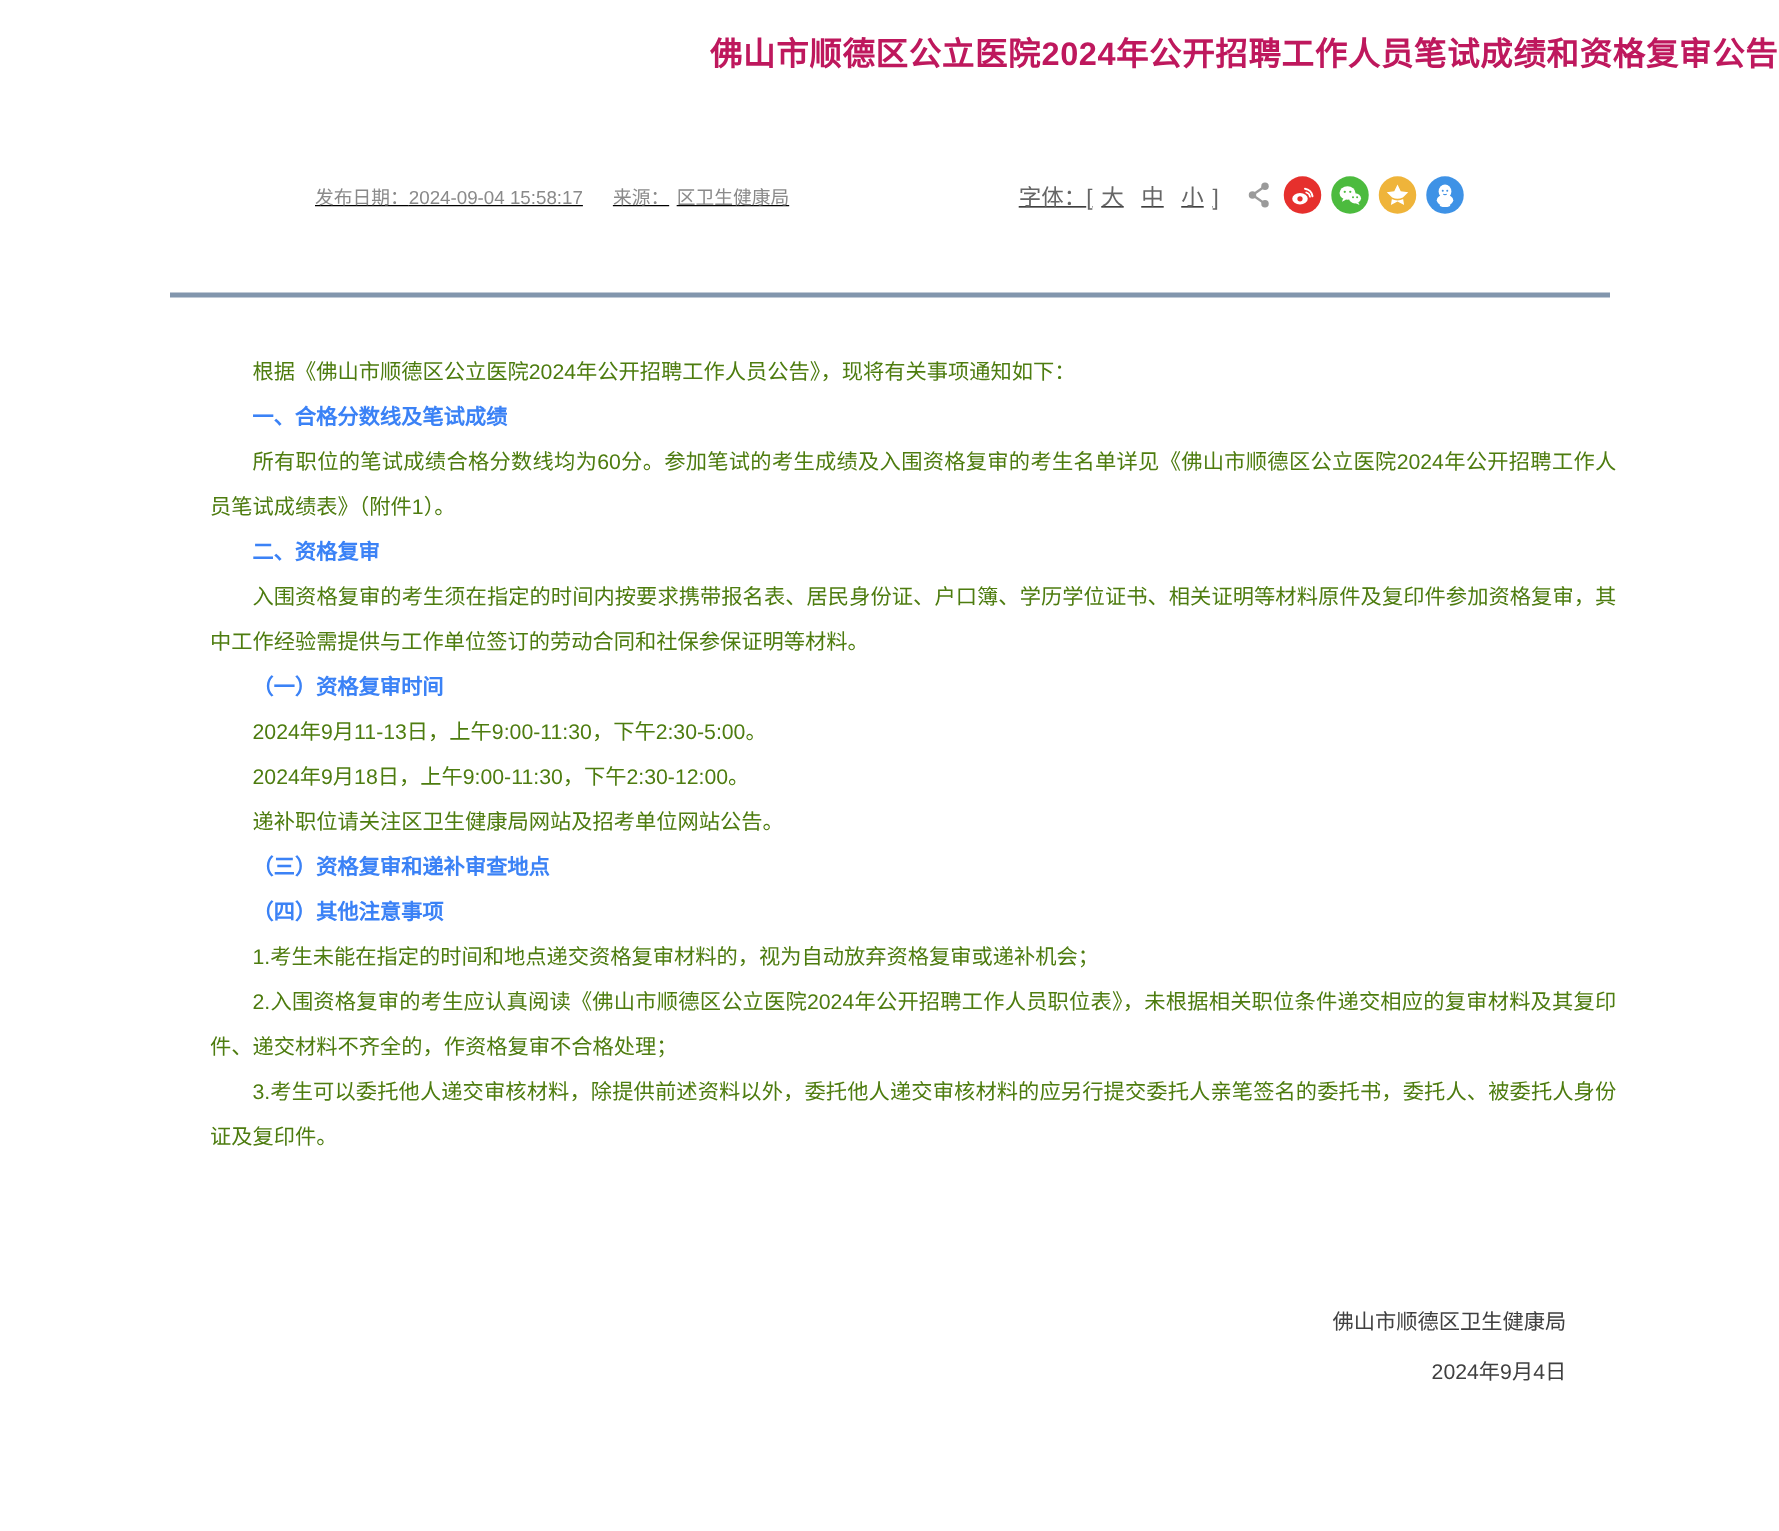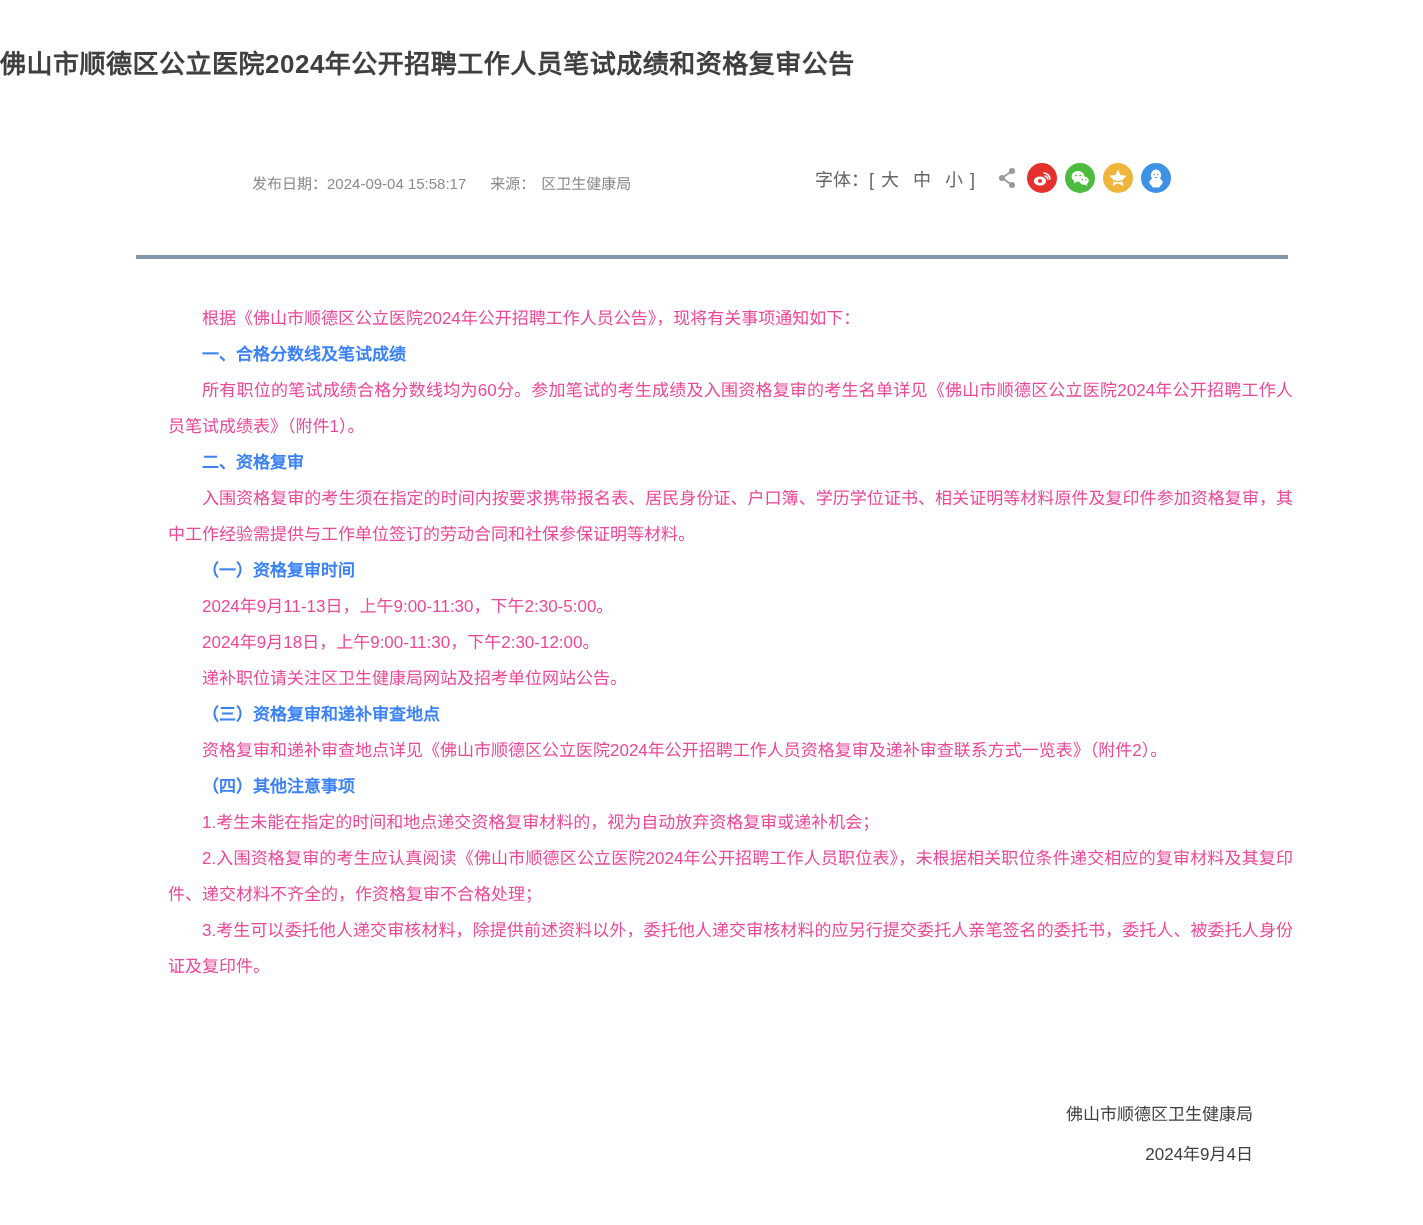--- a/index.html
+++ b/index.html
@@ -7,30 +7,31 @@
     width: 1423px; height: 1225px;
     background: #ffffff;
     overflow: hidden;
     font-family: "Liberation Sans", "DejaVu Sans", sans-serif;
     -webkit-font-smoothing: antialiased;
   }
   .page { width: 1423px; height: 1225px; background: #fff; }
 
   
   .doc-title {
-    margin: 0; padding-top: 45px;
-    text-align: left;
+    margin: 0; padding-top: 24px;
+    text-align: right;
     font-size: 26px; line-height: 38px;
-    font-weight: 700; color: #404040;
+    font-weight: 700; color: #be185d;
     letter-spacing: 0.5px;
   }
   .meta-row {
     margin: 78px 252px 0 252px;
-    display: flex; justify-content: space-between; align-items: flex-end;
+    display: flex; justify-content: space-between; align-items: center;
     height: 32px;
+    text-decoration: underline;
   }
   .meta-left { font-size: 15px; color: #8a8a8a; white-space: nowrap; }
   .meta-left .src-label { margin-left: 24px; }
   .meta-left .src-value { margin-left: 6px; }
   .meta-right { display: flex; align-items: center; }
   .font-ctl { font-size: 18px; color: #666666; white-space: nowrap; }
   .font-ctl .sz { margin: 0 7px; cursor: pointer; }
   .font-ctl .br { color: #666666; }
   .share-glyph { margin-left: 20px; display: inline-flex; cursor: pointer; }
   .soc {
@@ -51,21 +52,21 @@
   }
 
   
   .article { padding: 42px 130px 0 168px; }
   .article p, .article h3 {
     margin: 0;
     font-size: 17px; line-height: 36px;
     text-indent: 2em;
     text-align: justify;
   }
-  .article p  { color: #ec4899; font-weight: 400; }
+  .article p  { color: #4d7c0f; font-weight: 400; }
   .article h3 { color: #3b82f6; font-weight: 700; }
 
   
   .sign {
     margin-top: 110px;
     padding-right: 170px;
     text-align: right;
     font-size: 17px; line-height: 40px;
     color: #404040;
   }
@@ -148,21 +149,20 @@
     <p>根据《佛山市顺德区公立医院2024年公开招聘工作人员公告》，现将有关事项通知如下：</p>
     <h3>一、合格分数线及笔试成绩</h3>
     <p>所有职位的笔试成绩合格分数线均为60分。参加笔试的考生成绩及入围资格复审的考生名单详见《佛山市顺德区公立医院2024年公开招聘工作人员笔试成绩表》（附件1）。</p>
     <h3>二、资格复审</h3>
     <p>入围资格复审的考生须在指定的时间内按要求携带报名表、居民身份证、户口簿、学历学位证书、相关证明等材料原件及复印件参加资格复审，其中工作经验需提供与工作单位签订的劳动合同和社保参保证明等材料。</p>
     <h3>（一）资格复审时间</h3>
     <p>2024年9月11-13日，上午9:00-11:30，下午2:30-5:00。</p>
     <p>2024年9月18日，上午9:00-11:30，下午2:30-12:00。</p>
     <p>递补职位请关注区卫生健康局网站及招考单位网站公告。</p>
     <h3>（三）资格复审和递补审查地点</h3>
-    <p>资格复审和递补审查地点详见《佛山市顺德区公立医院2024年公开招聘工作人员资格复审及递补审查联系方式一览表》（附件2）。</p>
     <h3>（四）其他注意事项</h3>
     <p>1.考生未能在指定的时间和地点递交资格复审材料的，视为自动放弃资格复审或递补机会；</p>
     <p>2.入围资格复审的考生应认真阅读《佛山市顺德区公立医院2024年公开招聘工作人员职位表》，未根据相关职位条件递交相应的复审材料及其复印件、递交材料不齐全的，作资格复审不合格处理；</p>
     <p>3.考生可以委托他人递交审核材料，除提供前述资料以外，委托他人递交审核材料的应另行提交委托人亲笔签名的委托书，委托人、被委托人身份证及复印件。</p>
   </div>
 
   <div class="sign">
     <div>佛山市顺德区卫生健康局</div>
     <div>2024年9月4日</div>
   </div>

